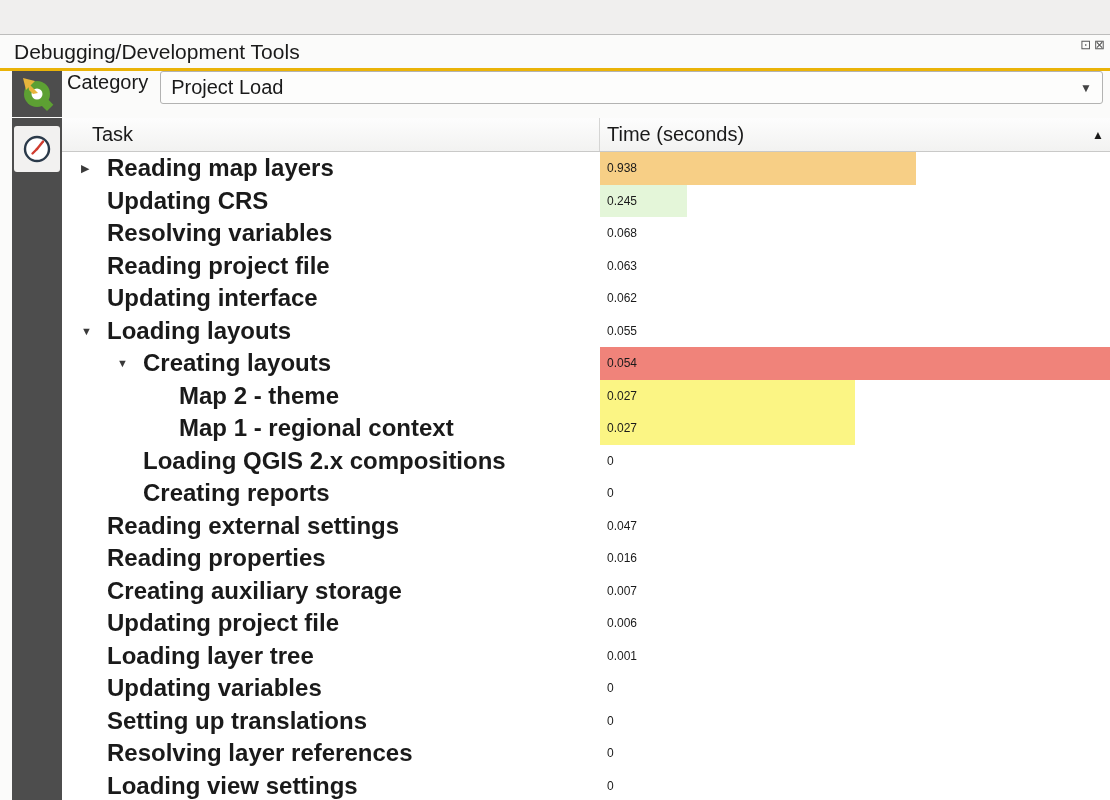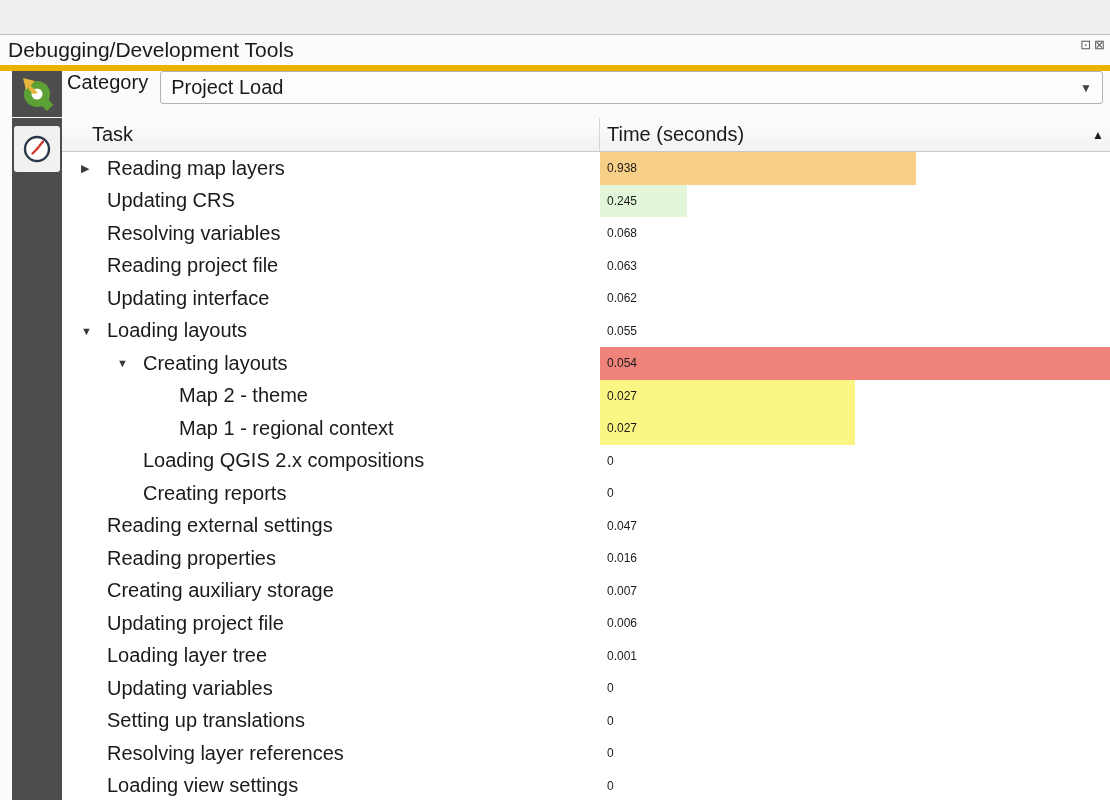--- a/index.html
+++ b/index.html
@@ -12,22 +12,22 @@
   .top-strip { height: 34px; background: #f0efee; }
   .panel {
     height: 766px;
     background: #fbfbfa;
     border-top: 1px solid #bdbdbc;
     display: flex; flex-direction: column;
   }
   .panel-header {
     height: 36px; flex: none;
     display: flex; align-items: center;
-    padding-left: 8px;
-    border-bottom: 6px solid #eab308;
+    padding-left: 14px;
+    border-bottom: 3px solid #eab308;
     position: relative;
     background: #fbfbfa;
   }
   .panel-title { font-size: 21px; }
   .win-controls {
     position: absolute; right: 5px; top: 3px;
     display: flex; gap: 3px; color: #5a5a5a; font-size: 13px; line-height: 13px;
   }
   .win-btn { cursor: default; }
 
@@ -75,21 +75,21 @@
   .sort-arrow { position: absolute; right: 6px; top: 10px; font-size: 12px; color: #1a1a1a; }
 
   .tbody { flex: 1; overflow: hidden; background: #ffffff; }
   .row { height: 32.5px; display: flex; }
   .task-cell { width: 538px; flex: none; display: flex; align-items: center; white-space: nowrap; overflow: hidden; }
   .indent { flex: none; height: 1px; }
   .arrow {
     width: 31px; flex: none; font-size: 11px; color: #3a3a3a;
     display: flex; align-items: center; padding-left: 5px;
   }
-  .task-label { font-size: 20px; }
+  .task-label { font-size: 24px; font-weight: bold; }
   .time-cell { flex: 1; position: relative; display: flex; align-items: center; overflow: hidden; }
   .heat-bar { position: absolute; left: 0; top: 0; bottom: 0; }
   .time-text { position: relative; padding-left: 7px; font-size: 12px; }
 </style>
 </head>
 <body>
 
 <div class="top-strip"></div>
 
 <div class="panel">

